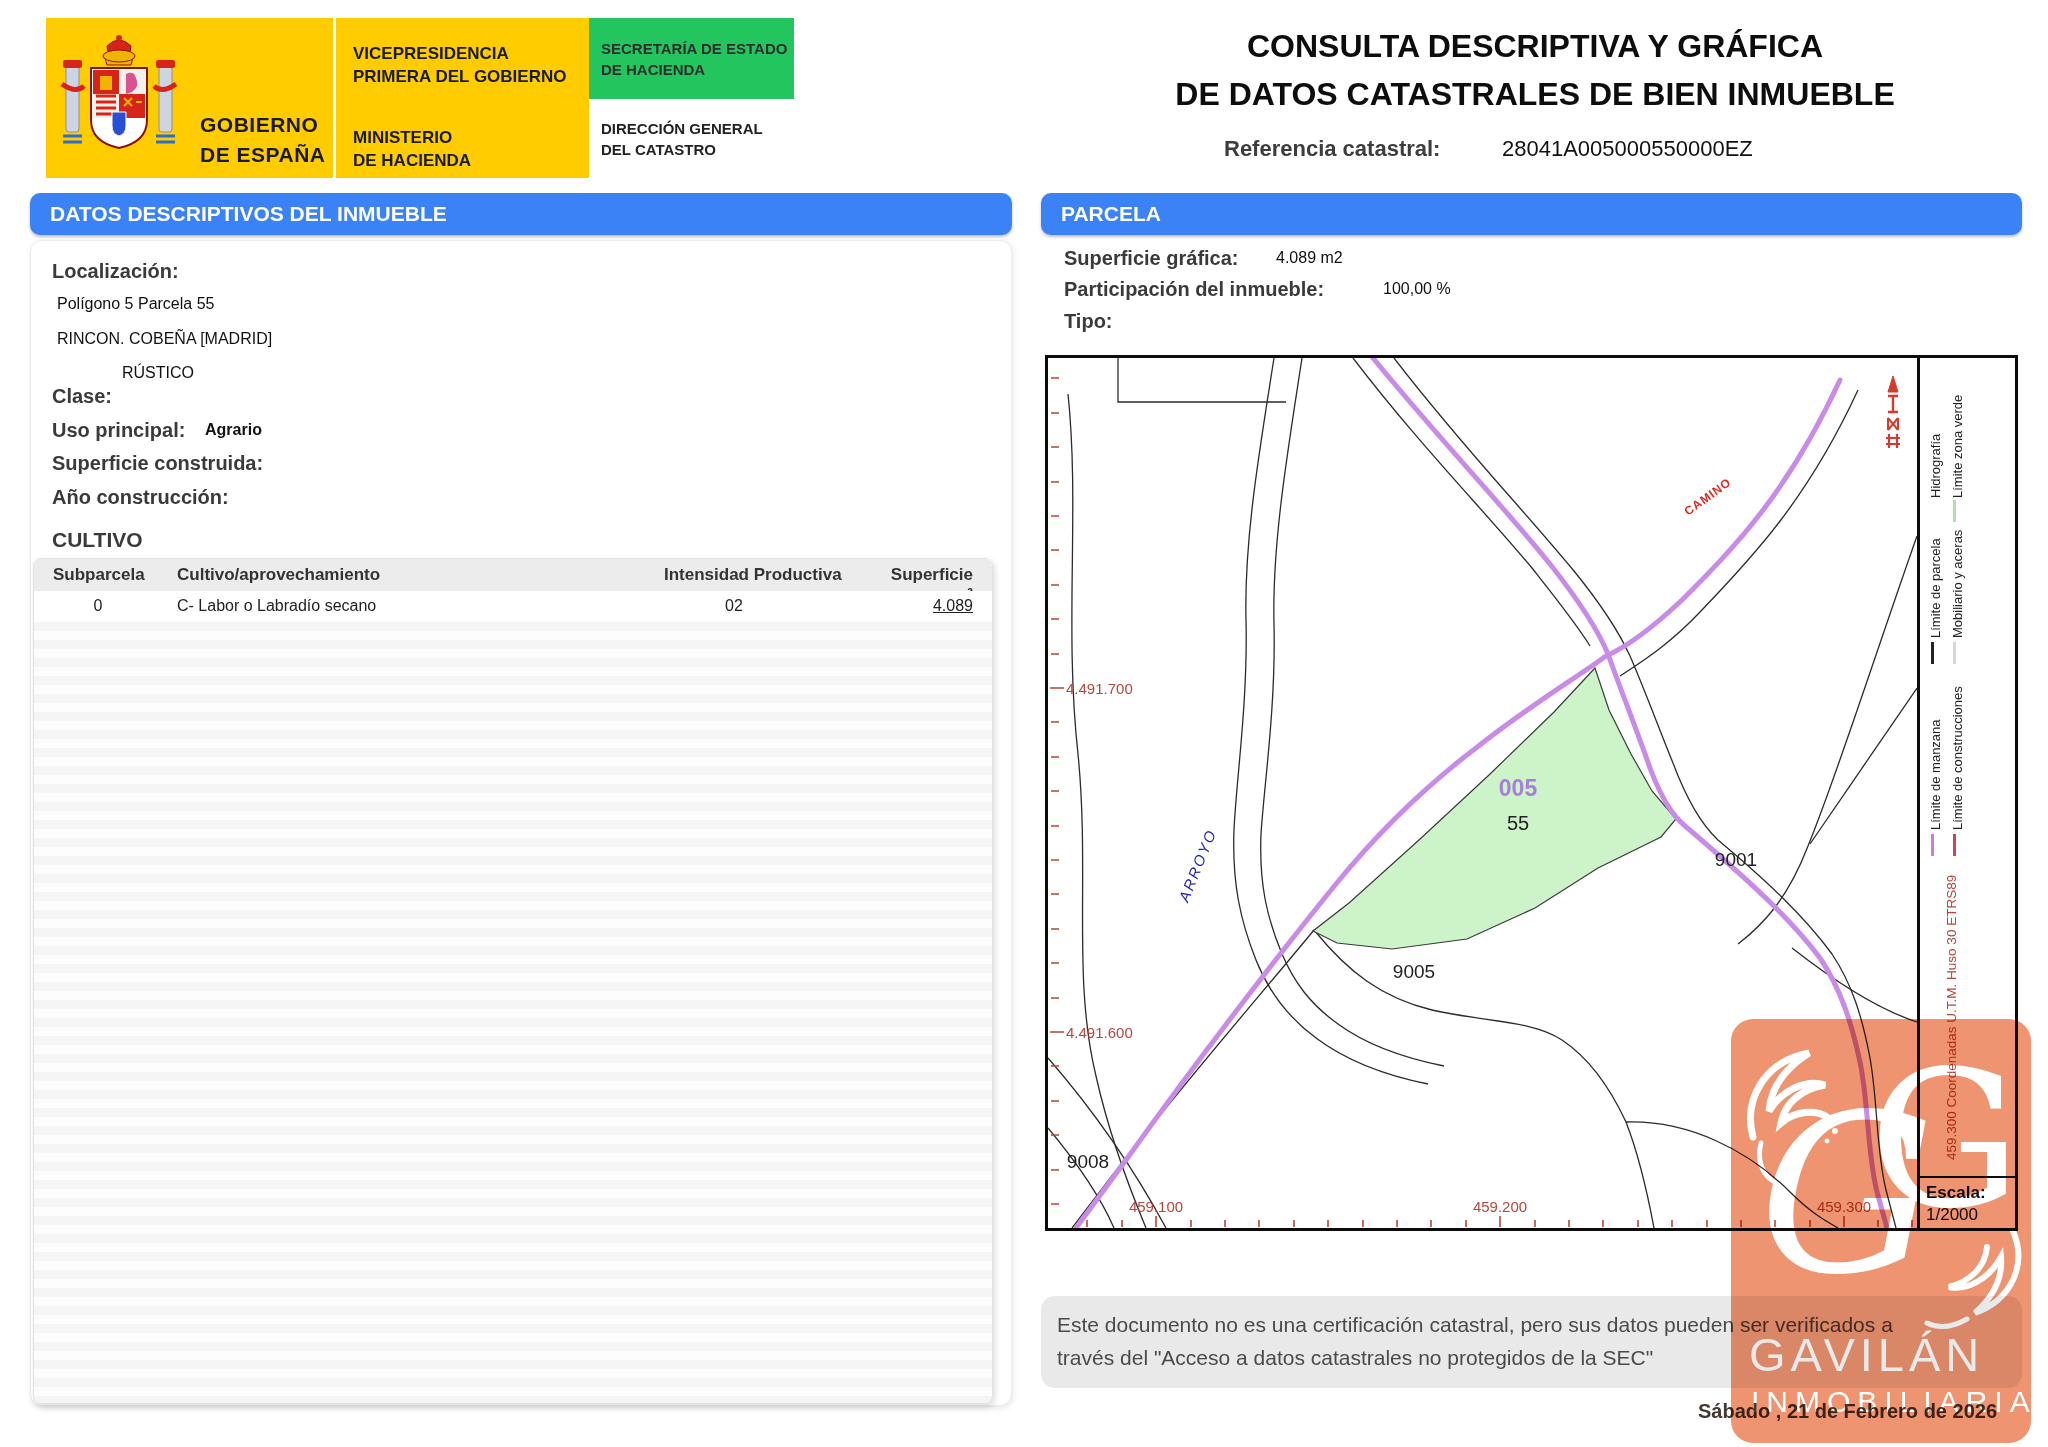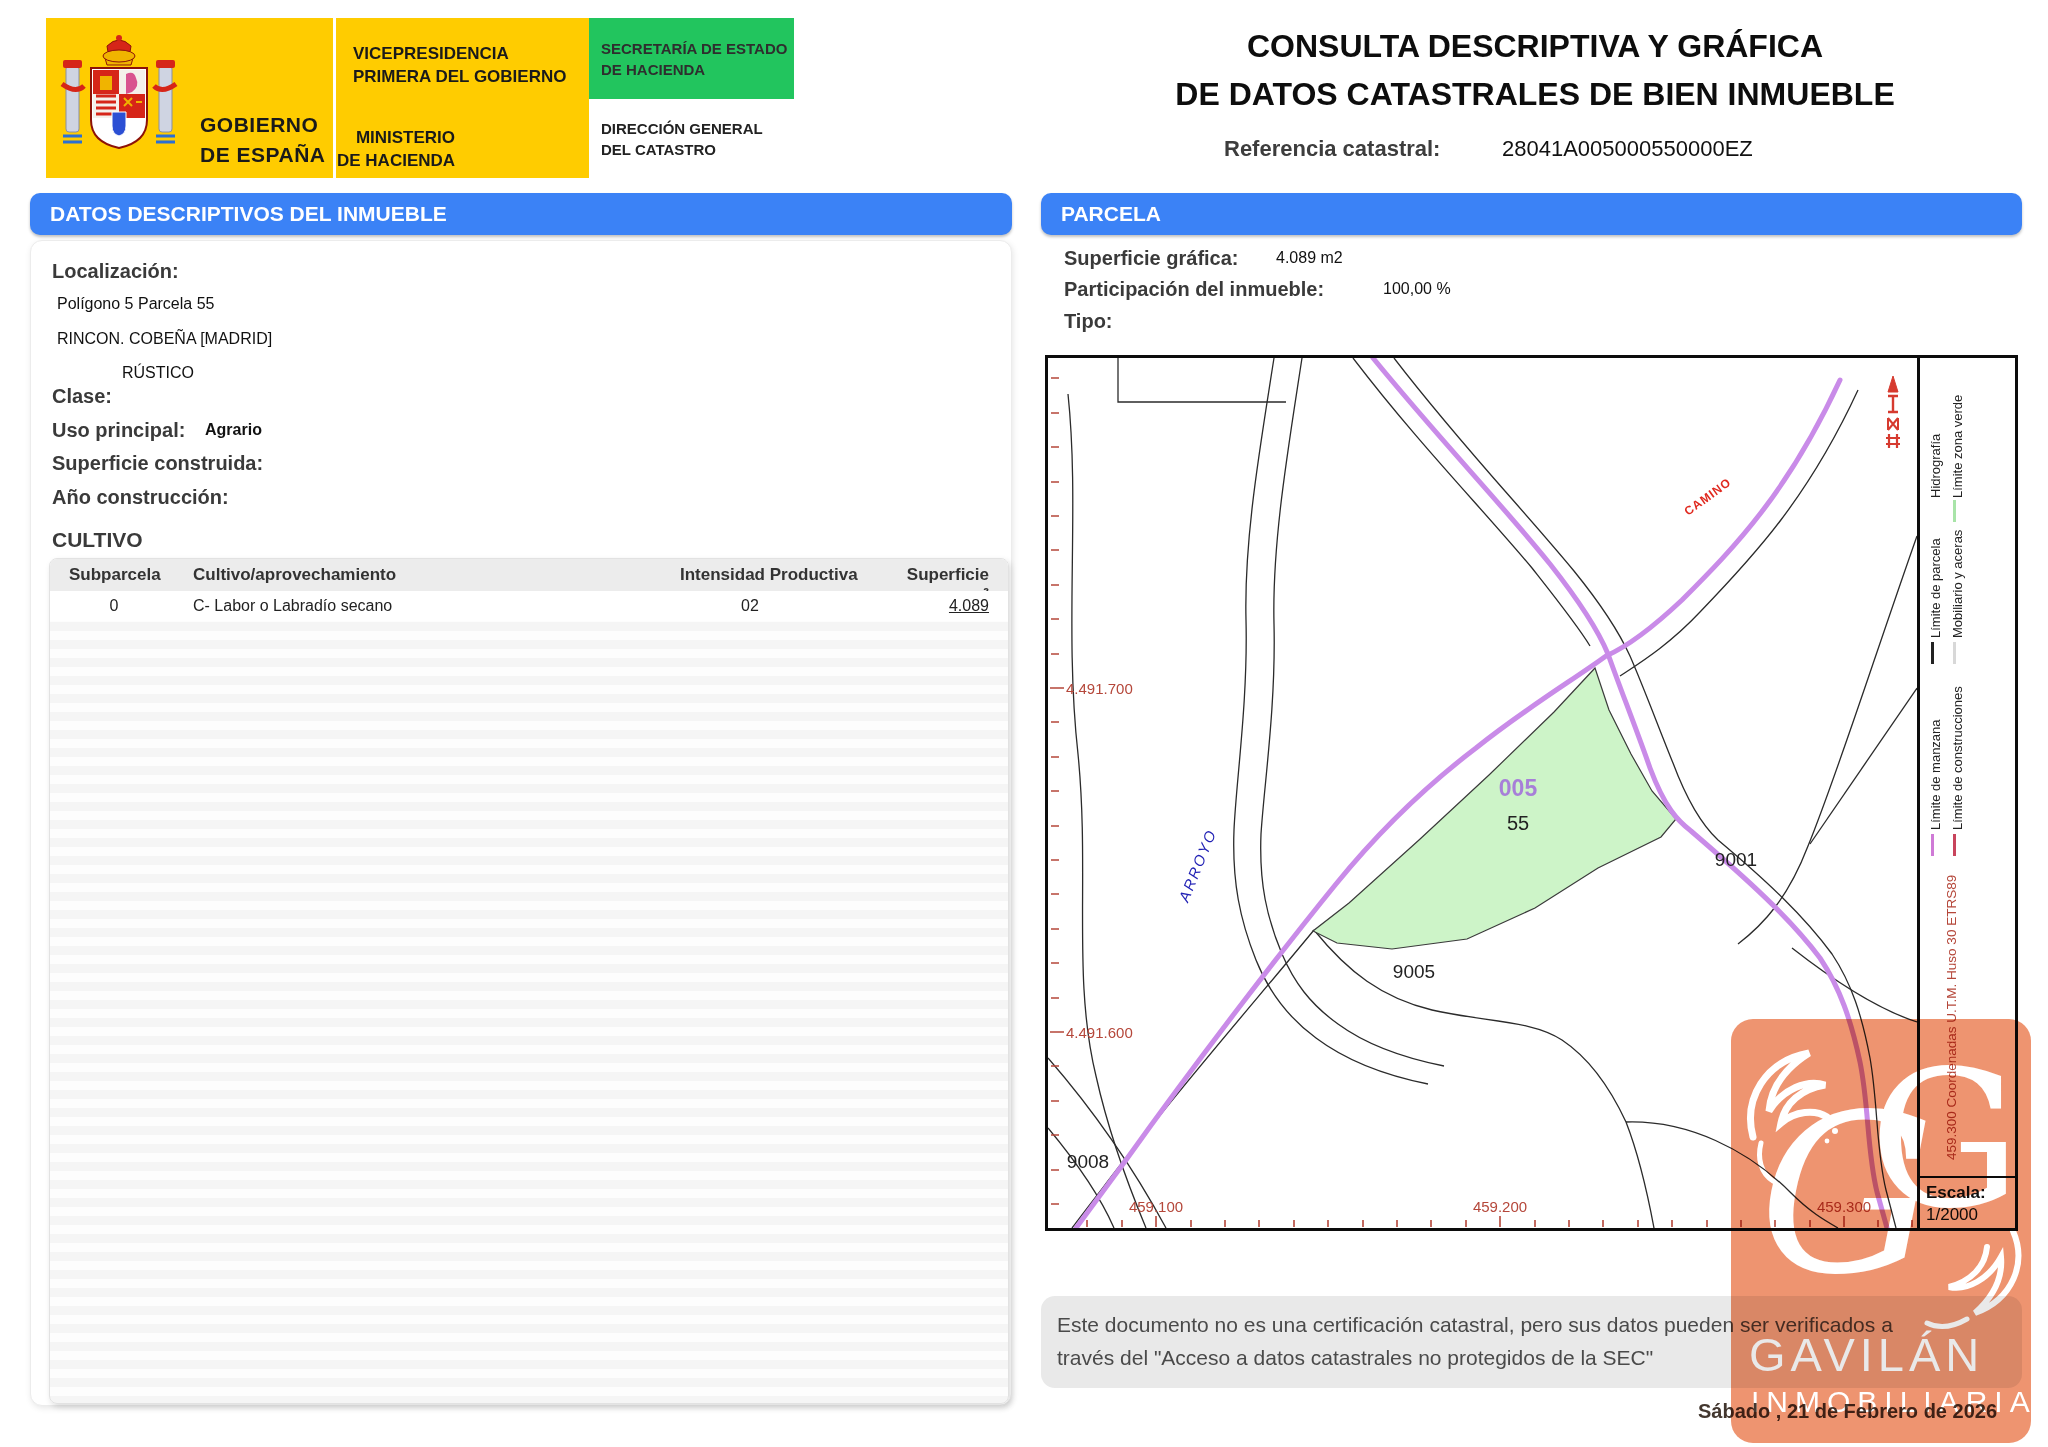--- a/index.html
+++ b/index.html
@@ -110,21 +110,21 @@
       <div>GOBIERNO</div>
       <div>DE ESPAÑA</div>
     </div>
   </div>
 
   <div class="abs ybox" style="left:336px;top:18px;width:253px;height:160px;">
     <div class="abs min-txt" style="left:17px;top:24px;">
       <div>VICEPRESIDENCIA</div>
       <div>PRIMERA DEL GOBIERNO</div>
     </div>
-    <div class="abs min-txt" style="left:1px;top:108px;text-align:right;">
+    <div class="abs min-txt" style="left:17px;top:108px;">
       <div>MINISTERIO</div>
       <div>DE HACIENDA</div>
     </div>
   </div>
 
   <div class="abs graybox" style="left:589px;top:18px;width:205px;height:81px;">
     <div class="abs sec-txt" style="left:12px;top:20px;">
       <div>SECRETARÍA DE ESTADO</div>
       <div>DE HACIENDA</div>
     </div>
@@ -152,21 +152,21 @@
 
   <span class="abs lbl" style="left:52px;top:385px;">Clase:</span>
   <span class="abs val" style="left:122px;top:364px;">RÚSTICO</span>
   <span class="abs lbl" style="left:52px;top:419px;">Uso principal:</span>
   <span class="abs val" style="left:205px;top:421px;font-weight:bold;">Agrario</span>
   <span class="abs lbl" style="left:52px;top:452px;">Superficie construida:</span>
   <span class="abs lbl" style="left:52px;top:486px;">Año construcción:</span>
 
   <span class="abs lbl" style="left:52px;top:528px;font-size:21px;">CULTIVO</span>
 
-  <div class="abs cultivo-box" style="left:33px;top:558px;width:960px;height:846px;margin-left:16px;">
+  <div class="abs cultivo-box" style="left:33px;top:558px;width:960px;height:846px;">
     <div class="cultivo-head abs" style="left:0;top:0;width:960px;height:32px;">
       <span class="abs th" style="left:19px;top:6px;">Subparcela</span>
       <span class="abs th" style="left:143px;top:6px;">Cultivo/aprovechamiento</span>
       <span class="abs th" style="left:630px;top:6px;">Intensidad Productiva</span>
       <span class="abs th" style="left:839px;top:6px;width:100px;text-align:right;">Superficie m²</span>
     </div>
     <div class="row-white abs" style="left:0;top:32px;width:960px;height:30px;">
       <span class="abs td" style="left:19px;top:6px;width:90px;text-align:center;">0</span>
       <span class="abs td" style="left:143px;top:6px;">C- Labor o Labradío secano</span>
       <span class="abs td" style="left:630px;top:6px;width:140px;text-align:center;">02</span>

